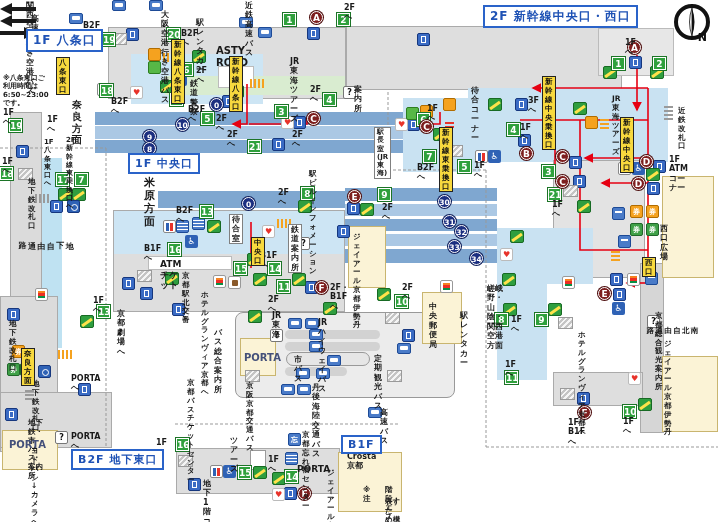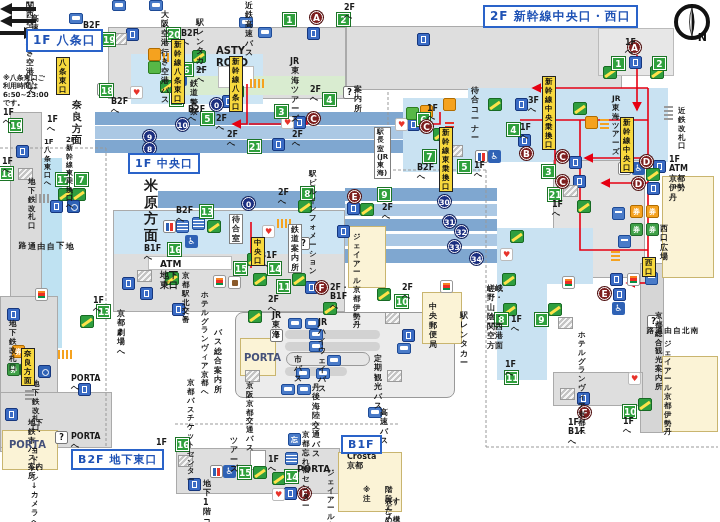--- a/index.html
+++ b/index.html
@@ -469,28 +469,28 @@
   <div id="labels-layer">
       <div class="txt" style="left: 26px; top: 1px;">関西空港行き空港バス</div>
       <div class="txt" style="left: 161px; top: 10px;">大阪空港行き空港バス</div>
       <div class="txt" style="left: 245px; top: 1px;">近鉄高速バス</div>
       <div class="txt" style="left: 31px; top: 14px;">高速バス</div>
       <div class="txt" style="left: 196px; top: 18px;">駅レンタカー</div>
       <div class="txt" style="left: 344px; top: 3px;">2Fへ</div>
       <div class="txt" style="left: 83px; top: 21px;">B2Fへ</div>
       <div class="txt" style="left: 181px; top: 29px;">B2Fへ</div>
       <div class="txt" style="left: 216px; top: 45px; font-size: 10px;">ASTY ROAD</div>
-      <div class="txt" style="left: 290px; top: 57px; text-align: right;">JR 東海
+      <div class="txt" style="left: 290px; top: 57px; text-align: left;">JR 東海
 ツアーズ</div>
       <div class="txt" style="left: 354px; top: 85px;">案内所</div>
       <div class="txt" style="left: 190px; top: 79px;">鉄道警察</div>
       <div class="txt" style="left: 3px; top: 74px; font-size: 7px;">※八条東口ご利用時間は
 6:50~23:00です。</div>
       <div class="txt" style="left: 72px; top: 99px; font-size: 10px;">奈良方面</div>
-      <div class="txt" style="left: 144px; top: 177px; font-size: 14px;">米原方面</div>
+      <div class="txt" style="left: 144px; top: 177px; font-size: 11px;">米原方面</div>
       <div class="txt" style="left: 196px; top: 66px;">2Fへ</div>
       <div class="txt" style="left: 188px; top: 105px;">B2Fへ</div>
       <div class="txt" style="left: 111px; top: 97px;">B2Fへ</div>
       <div class="txt" style="left: 310px; top: 85px;">2Fへ</div>
       <div class="txt" style="left: 216px; top: 114px;">2Fへ</div>
       <div class="txt" style="left: 227px; top: 130px;">2Fへ</div>
       <div class="txt" style="left: 292px; top: 130px;">2Fへ</div>
       <div class="txt" style="left: 3px; top: 108px;">1Fへ</div>
       <div class="txt" style="left: 47px; top: 115px;">1Fへ</div>
       <div class="txt" style="left: 44px; top: 138px; font-size: 7px;">1F
@@ -504,21 +504,21 @@
 改札口</div>
       <div class="txt vert" style="left: 17px; top: 235px; font-size: 8px;">地下自由通路</div>
       <div class="txt" style="left: 309px; top: 170px; font-size: 7.5px;">駅ビル
 インフォ
 メーション</div>
       <div class="txt box" style="left: 288px; top: 224px;">鉄道案内所</div>
       <div class="txt box" style="left: 229px; top: 214px;">待合室</div>
       <div class="txt" style="left: 176px; top: 206px;">B2Fへ</div>
       <div class="txt" style="left: 144px; top: 244px;">B1Fへ</div>
       <div class="txt" style="left: 260px; top: 251px;">B1Fへ</div>
-      <div class="txt" style="left: 160px; top: 259px; font-size: 9px;">ATM 地下東口</div>
+      <div class="txt" style="left: 160px; top: 259px; font-size: 9px;">ATM チケット</div>
       <div class="txt" style="left: 182px; top: 272px; font-size: 7.5px;">京都駅
 北交番</div>
       <div class="txt" style="left: 201px; top: 291px; font-size: 7.5px;">ホテル
 グランヴィア
 京都へ</div>
       <div class="txt" style="left: 117px; top: 309px;">京都劇場へ</div>
       <div class="txt" style="left: 214px; top: 328px;">バス総合案内所</div>
       <div class="txt" style="left: 244px; top: 352px; font-size: 10px; color: rgb(68, 80, 122);">PORTA</div>
       <div class="txt" style="left: 187px; top: 379px; font-size: 7.5px;">京都バス
 チケット
@@ -553,21 +553,21 @@
       <div class="txt" style="left: 678px; top: 107px; font-size: 7.5px;">近鉄
 改札口</div>
       <div class="txt box" style="left: 374px; top: 127px; font-size: 7px;">駅長室
 (JR東海)</div>
       <div class="txt" style="left: 427px; top: 104px;">1Fへ</div>
       <div class="txt" style="left: 417px; top: 163px;">B2Fへ</div>
       <div class="txt" style="left: 474px; top: 161px;">1Fへ</div>
       <div class="txt" style="left: 520px; top: 123px;">1Fへ</div>
       <div class="txt" style="left: 552px; top: 200px;">1Fへ</div>
       <div class="txt" style="left: 669px; top: 155px;">1F ATM
-京都伊勢丹</div>
+コーナー</div>
       <div class="txt" style="left: 660px; top: 224px;">西口広場</div>
       <div class="txt" style="left: 655px; top: 312px; font-size: 7.5px;">京都総合
 観光案内所</div>
       <div class="txt vert" style="left: 645px; top: 320px; font-size: 7.5px;">南北自由通路</div>
       <div class="txt" style="left: 664px; top: 340px; font-size: 7.5px;">ジェイアール
 京都伊勢丹</div>
       <div class="txt" style="left: 578px; top: 331px; font-size: 7.5px;">ホテル
 グランヴィア
 京都へ</div>
       <div class="txt" style="left: 511px; top: 315px;">1Fへ</div>

